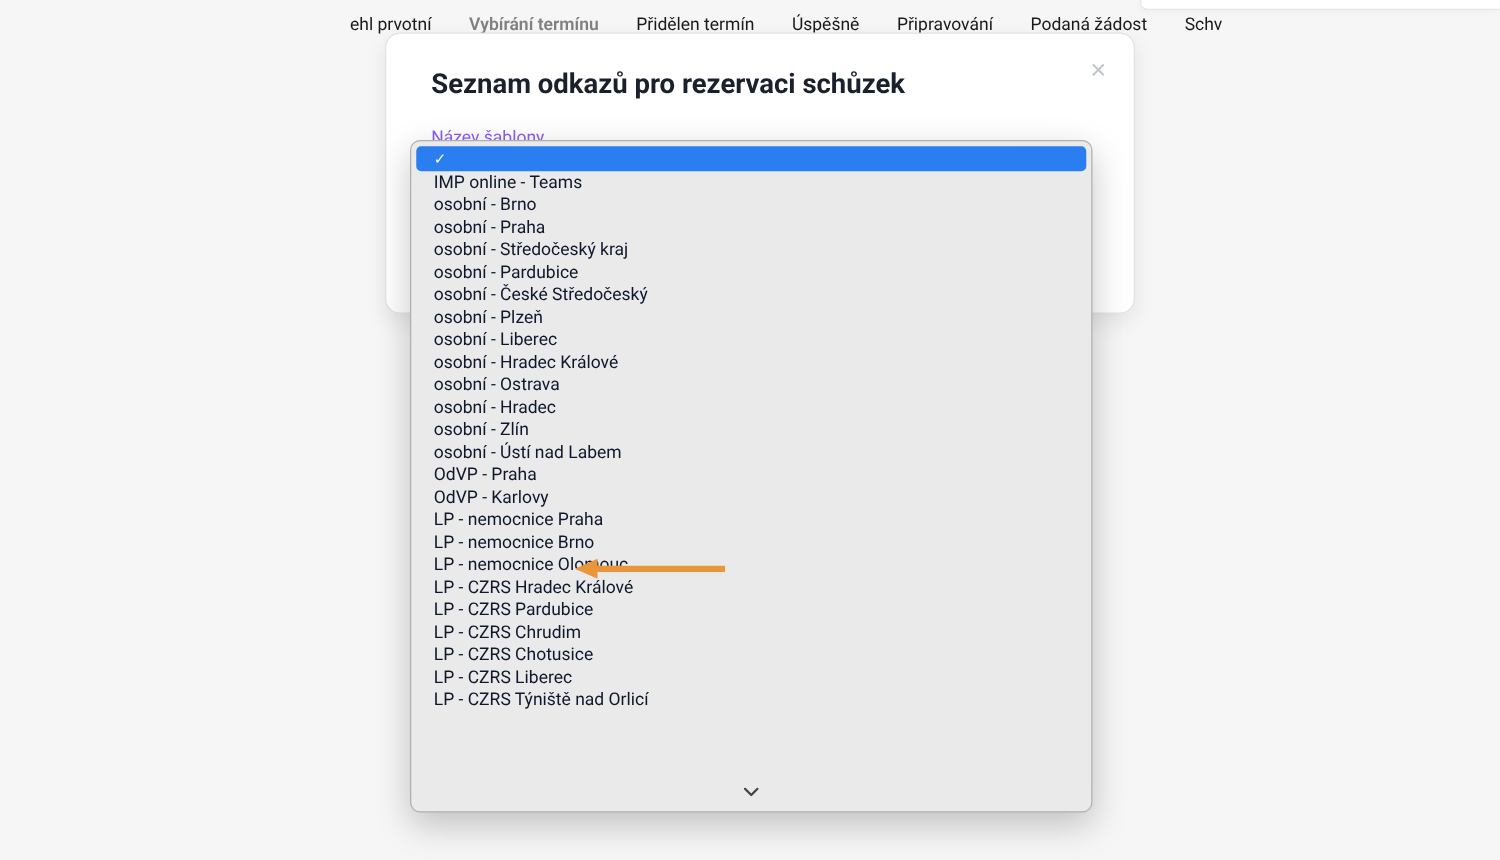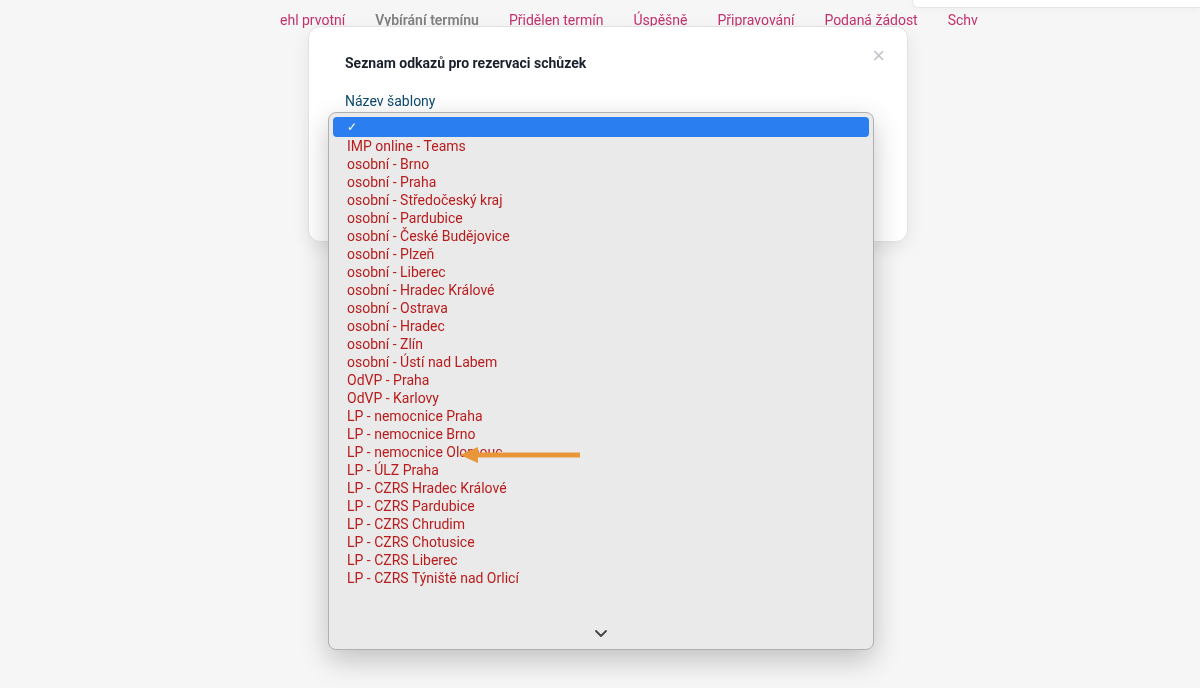--- a/index.html
+++ b/index.html
@@ -20,21 +20,21 @@
       position: absolute;
       top: 12px;
       left: 0;
       right: 0;
       display: flex;
       gap: 30px;
       padding-left: 280px;
       font-size: 14px;
     }
     .top-tab {
-      color: #be185d;
+      color: #000000;
       white-space: nowrap;
       cursor: pointer;
     }
     .top-tab.active {
       color: #737373;
       font-weight: 600;
     }
     .modal-backdrop {
       position: absolute;
       inset: 0;
@@ -56,28 +56,28 @@
       top: 18px;
       right: 22px;
       font-size: 22px;
       line-height: 1;
       color: #bfc5cc;
       cursor: pointer;
       background: none;
       border: none;
     }
     .modal-title {
-      font-size: 14px;
+      font-size: 22px;
       font-weight: 700;
       color: #1a202c;
       margin-bottom: 22px;
     }
     .field-label {
       font-size: 14px;
-      color: #0c4a6e;
+      color: #8b5cf6;
       margin-bottom: 6px;
     }
     .select-box {
       width: 100%;
       height: 44px;
       border: 1px solid #d9dee3;
       border-radius: 8px;
       background: #fff;
     }
     .hidden-teal-btn {
@@ -103,21 +103,21 @@
       box-shadow: 0 10px 28px rgba(0,0,0,0.22);
       overflow: hidden;
       z-index: 100;
     }
     .dropdown-inner {
       padding: 4px 4px 0 4px;
       width: 100%;
     }
     .dd-item {
       font-size: 14px;
-      color: #b91c1c;
+      color: #0f172a;
       padding: 1px 14px;
       height: 18px;
       line-height: 16px;
       cursor: default;
       border-radius: 4px;
       white-space: nowrap;
       overflow: hidden;
     }
     .dd-item.selected {
       background: #2a7eef;
@@ -195,34 +195,33 @@
   <div class="dropdown-inner">
     <div class="dd-item selected">
       <span class="check">✓</span>
       <span></span>
     </div>
     <div class="dd-item">IMP online - Teams</div>
     <div class="dd-item">osobní - Brno</div>
     <div class="dd-item">osobní - Praha</div>
     <div class="dd-item">osobní - Středočeský kraj</div>
     <div class="dd-item">osobní - Pardubice</div>
-    <div class="dd-item">osobní - České Budějovice</div>
+    <div class="dd-item">osobní - České Středočeský</div>
     <div class="dd-item">osobní - Plzeň</div>
     <div class="dd-item">osobní - Liberec</div>
     <div class="dd-item">osobní - Hradec Králové</div>
     <div class="dd-item">osobní - Ostrava</div>
     <div class="dd-item">osobní - Hradec</div>
     <div class="dd-item">osobní - Zlín</div>
     <div class="dd-item">osobní - Ústí nad Labem</div>
     <div class="dd-item">OdVP - Praha</div>
     <div class="dd-item">OdVP - Karlovy</div>
     <div class="dd-item">LP - nemocnice Praha</div>
     <div class="dd-item">LP - nemocnice Brno</div>
     <div class="dd-item">LP - nemocnice Olomouc</div>
-    <div class="dd-item">LP - ÚLZ Praha</div>
     <div class="dd-item">LP - CZRS Hradec Králové</div>
     <div class="dd-item">LP - CZRS Pardubice</div>
     <div class="dd-item">LP - CZRS Chrudim</div>
     <div class="dd-item">LP - CZRS Chotusice</div>
     <div class="dd-item">LP - CZRS Liberec</div>
     <div class="dd-item">LP - CZRS Týniště nad Orlicí</div>
   </div>
   <div class="dd-scroll-indicator">
     <svg width="12" height="8" viewBox="0 0 12 8">
         <path d="M1 1 L6 6 L11 1" stroke="#444" stroke-width="1.8" fill="none" stroke-linecap="round" stroke-linejoin="round"></path>

